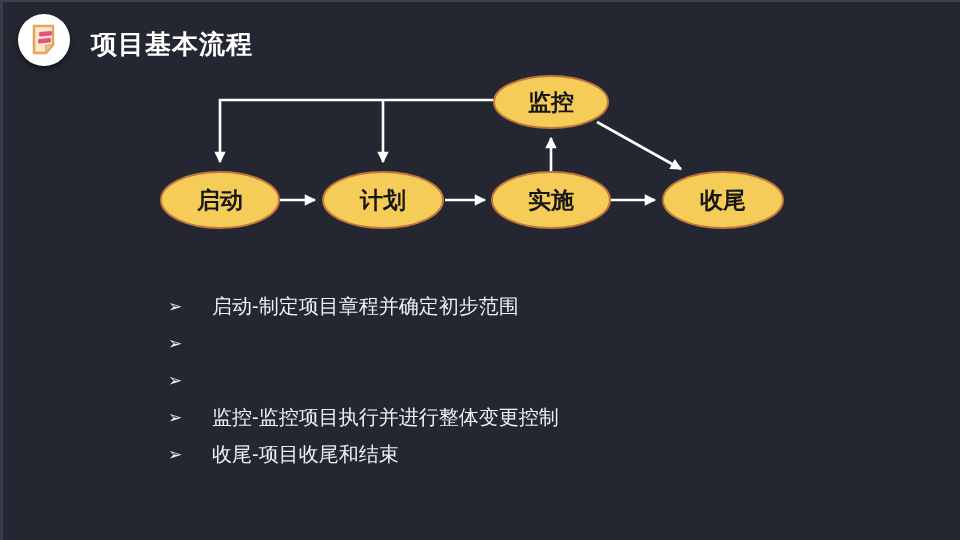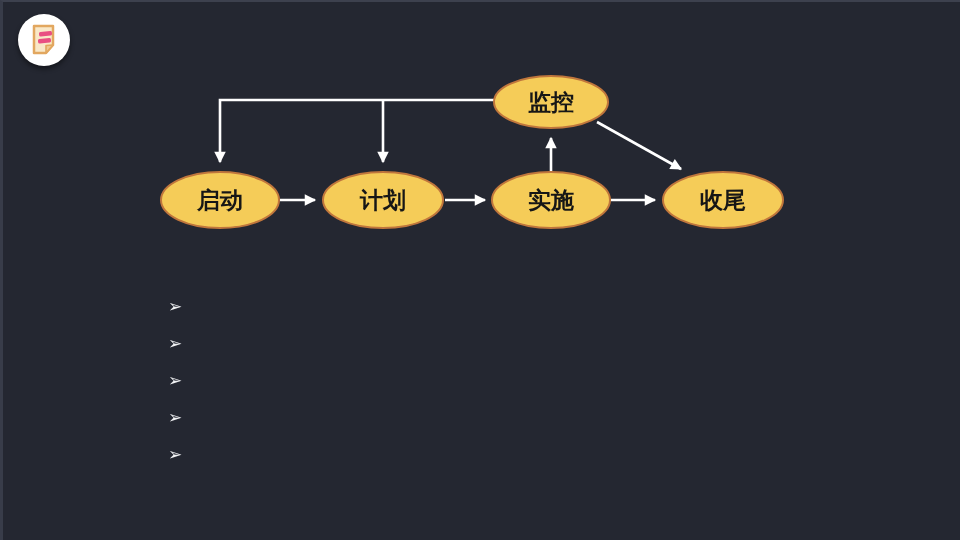--- a/index.html
+++ b/index.html
@@ -60,20 +60,21 @@
   <div class="frame"></div>
 
   <div class="logo">
     <svg width="52" height="52" viewBox="0 0 52 52">
       <path d="M16,12 h19 v19 l-7,8 h-12 z" fill="#F9E8C8" stroke="#E2A75F" stroke-width="2.5" stroke-linejoin="round"></path>
       <path d="M35,31 l-7,8 v-7.5 z" fill="#EFC98F" stroke="#E2A75F" stroke-width="1.6" stroke-linejoin="round"></path>
       <rect x="21" y="17.5" width="13" height="4.6" rx="1.6" fill="#E94F82" transform="rotate(-6 27.5 19.8)"></rect>
       <rect x="20" y="24.5" width="13" height="4.6" rx="1.6" fill="#E94F82" transform="rotate(-6 26.5 26.8)"></rect>
     </svg>
   </div>
+  <h1 class="page-title">项目基本流程</h1>
 
   <svg class="diagram" width="960" height="270" viewBox="0 0 960 270">
     <defs>
       <marker id="ah" markerUnits="userSpaceOnUse" markerWidth="15" markerHeight="13" viewBox="0 0 10 10" refX="8.5" refY="5" orient="auto">
         <path d="M0.6,0.6 L9.4,5 L0.6,9.4 Z" fill="#FFFFFF"></path>
       </marker>
     </defs>
 
     <g class="arrows" stroke="#FFFFFF">
 
@@ -102,27 +103,30 @@
       <text class="node-label" x="220" y="208">启动</text>
       <text class="node-label" x="383" y="208">计划</text>
       <text class="node-label" x="551" y="208">实施</text>
       <text class="node-label" x="723" y="208">收尾</text>
     </g>
   </svg>
 
   <ul class="bullets">
     <li>
       <span class="mk">➢</span>
+      <span>启动-制定项目章程并确定初步范围</span>
     </li>
     <li>
       <span class="mk">➢</span>
     </li>
     <li>
       <span class="mk">➢</span>
     </li>
     <li>
       <span class="mk">➢</span>
+      <span>监控-监控项目执行并进行整体变更控制</span>
     </li>
     <li>
       <span class="mk">➢</span>
+      <span>收尾-项目收尾和结束</span>
     </li>
   </ul>
 </div>
 
 </body></html>

